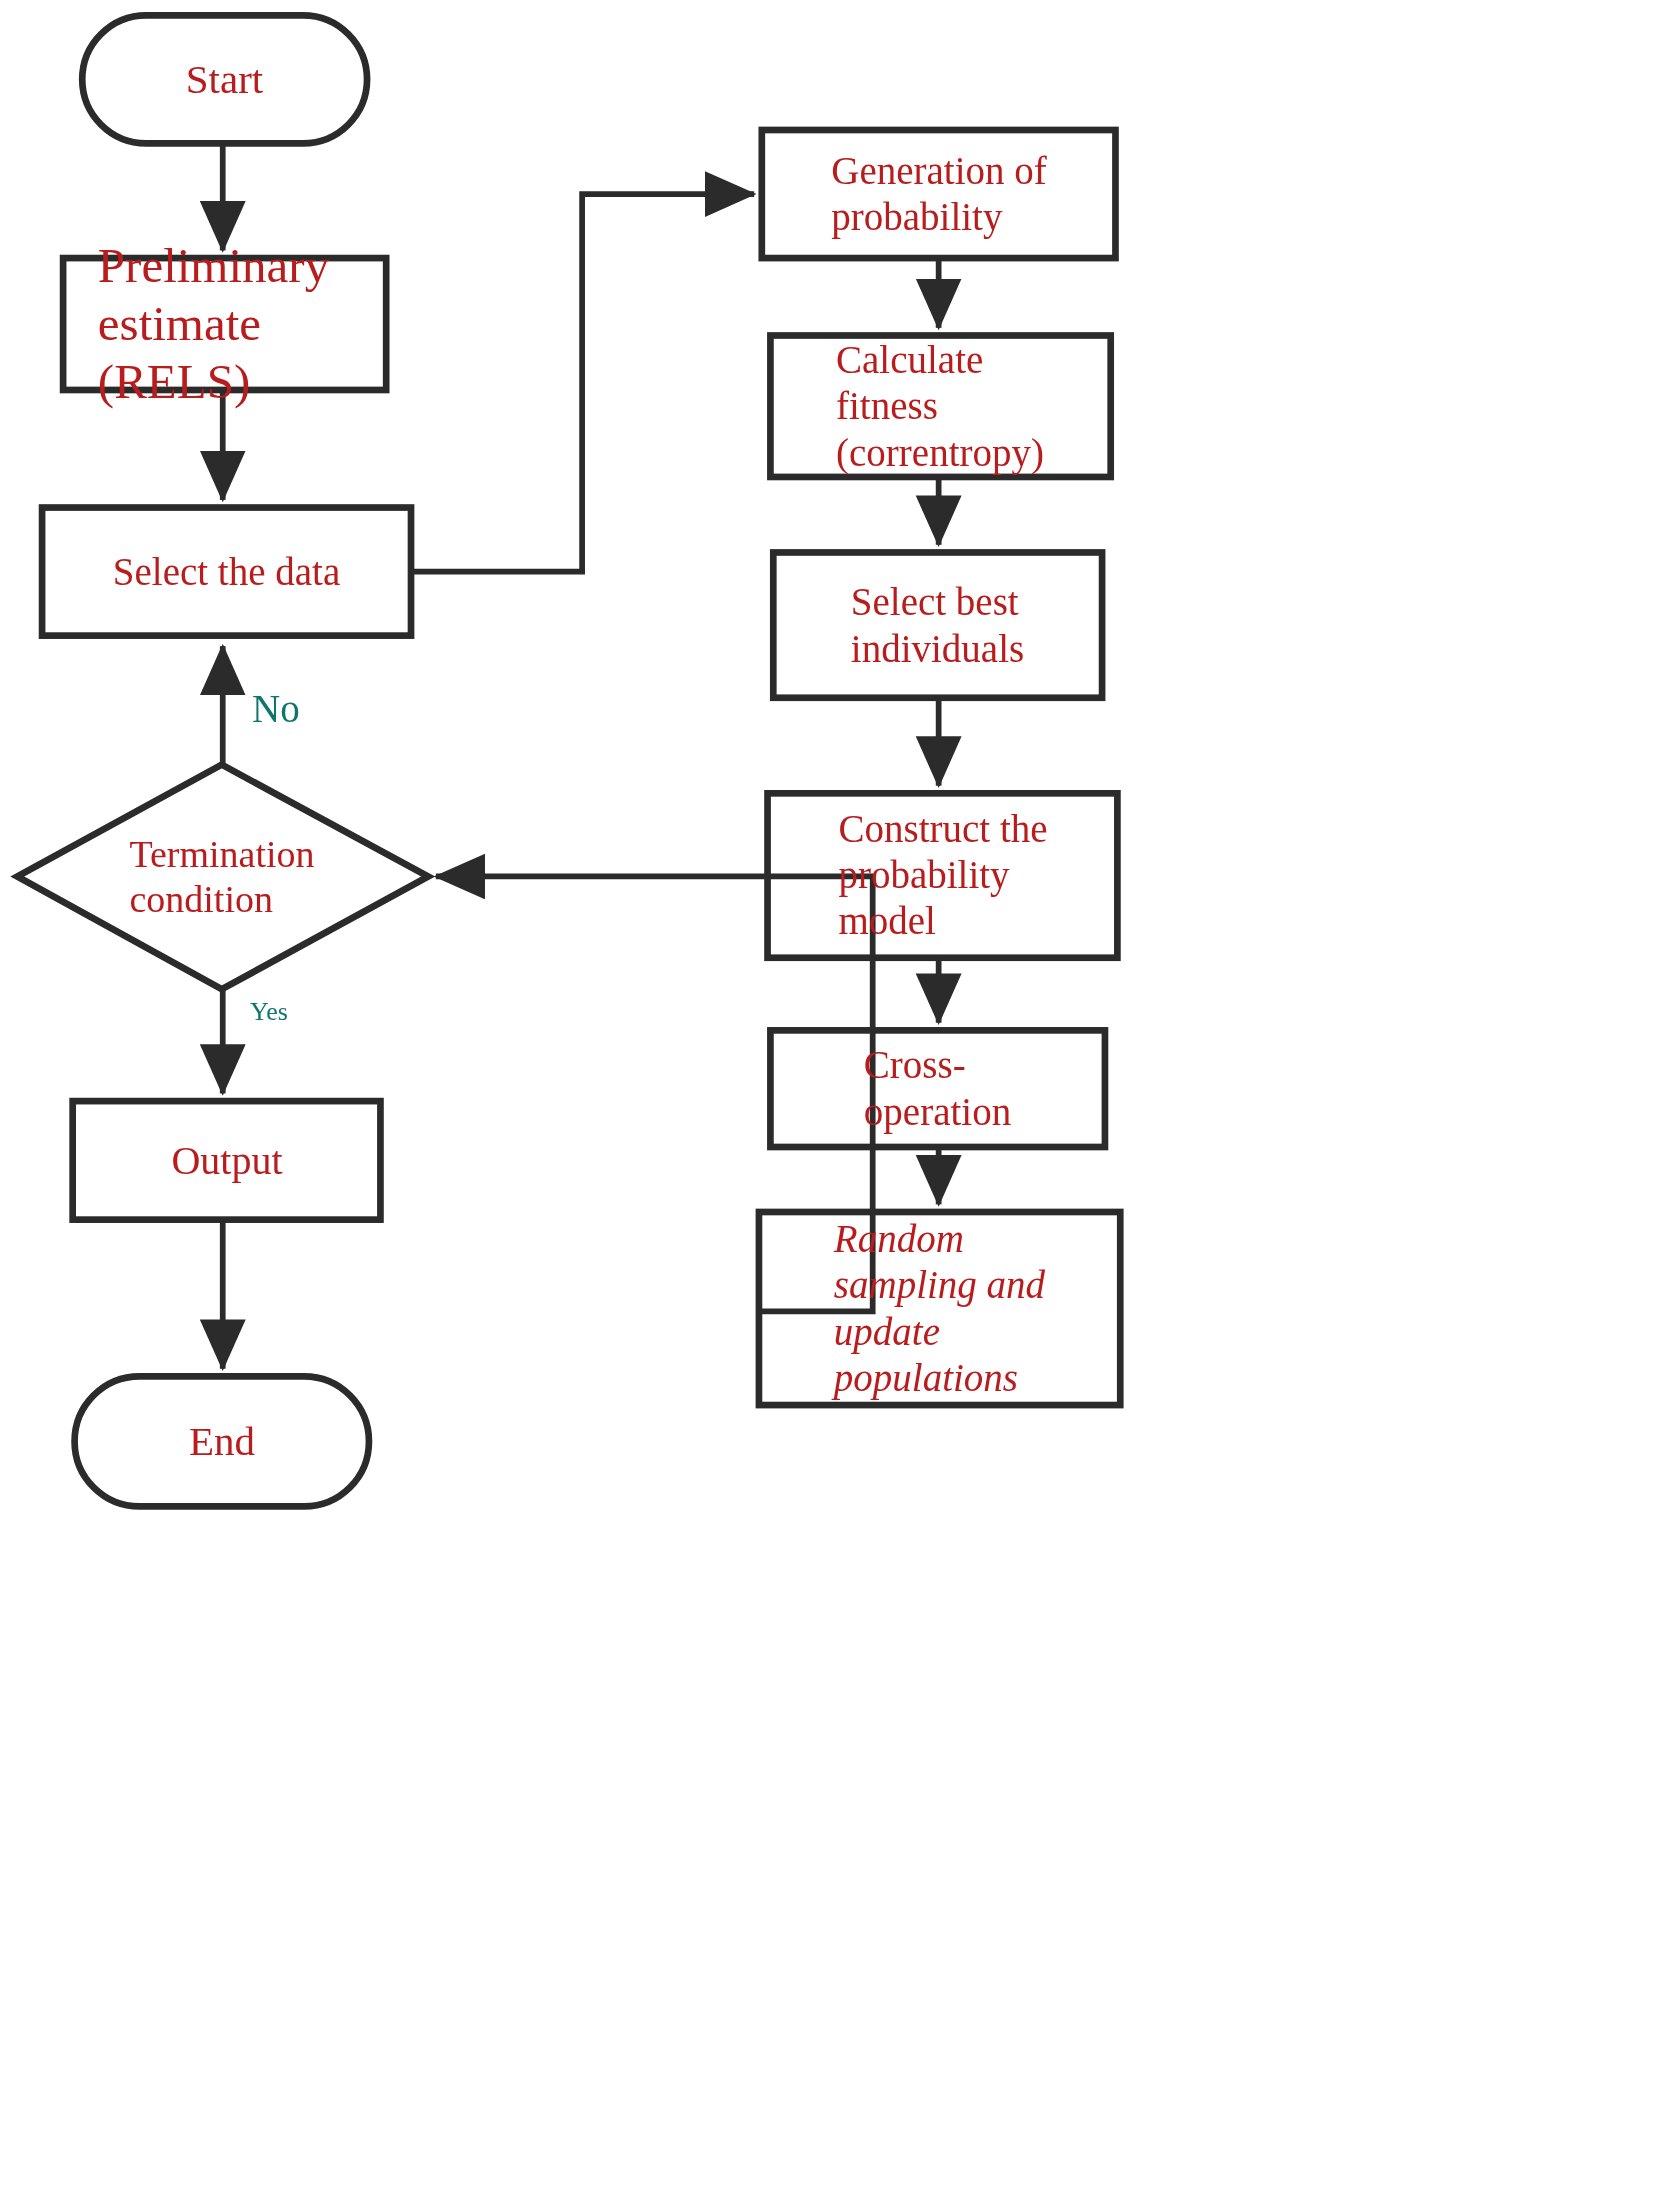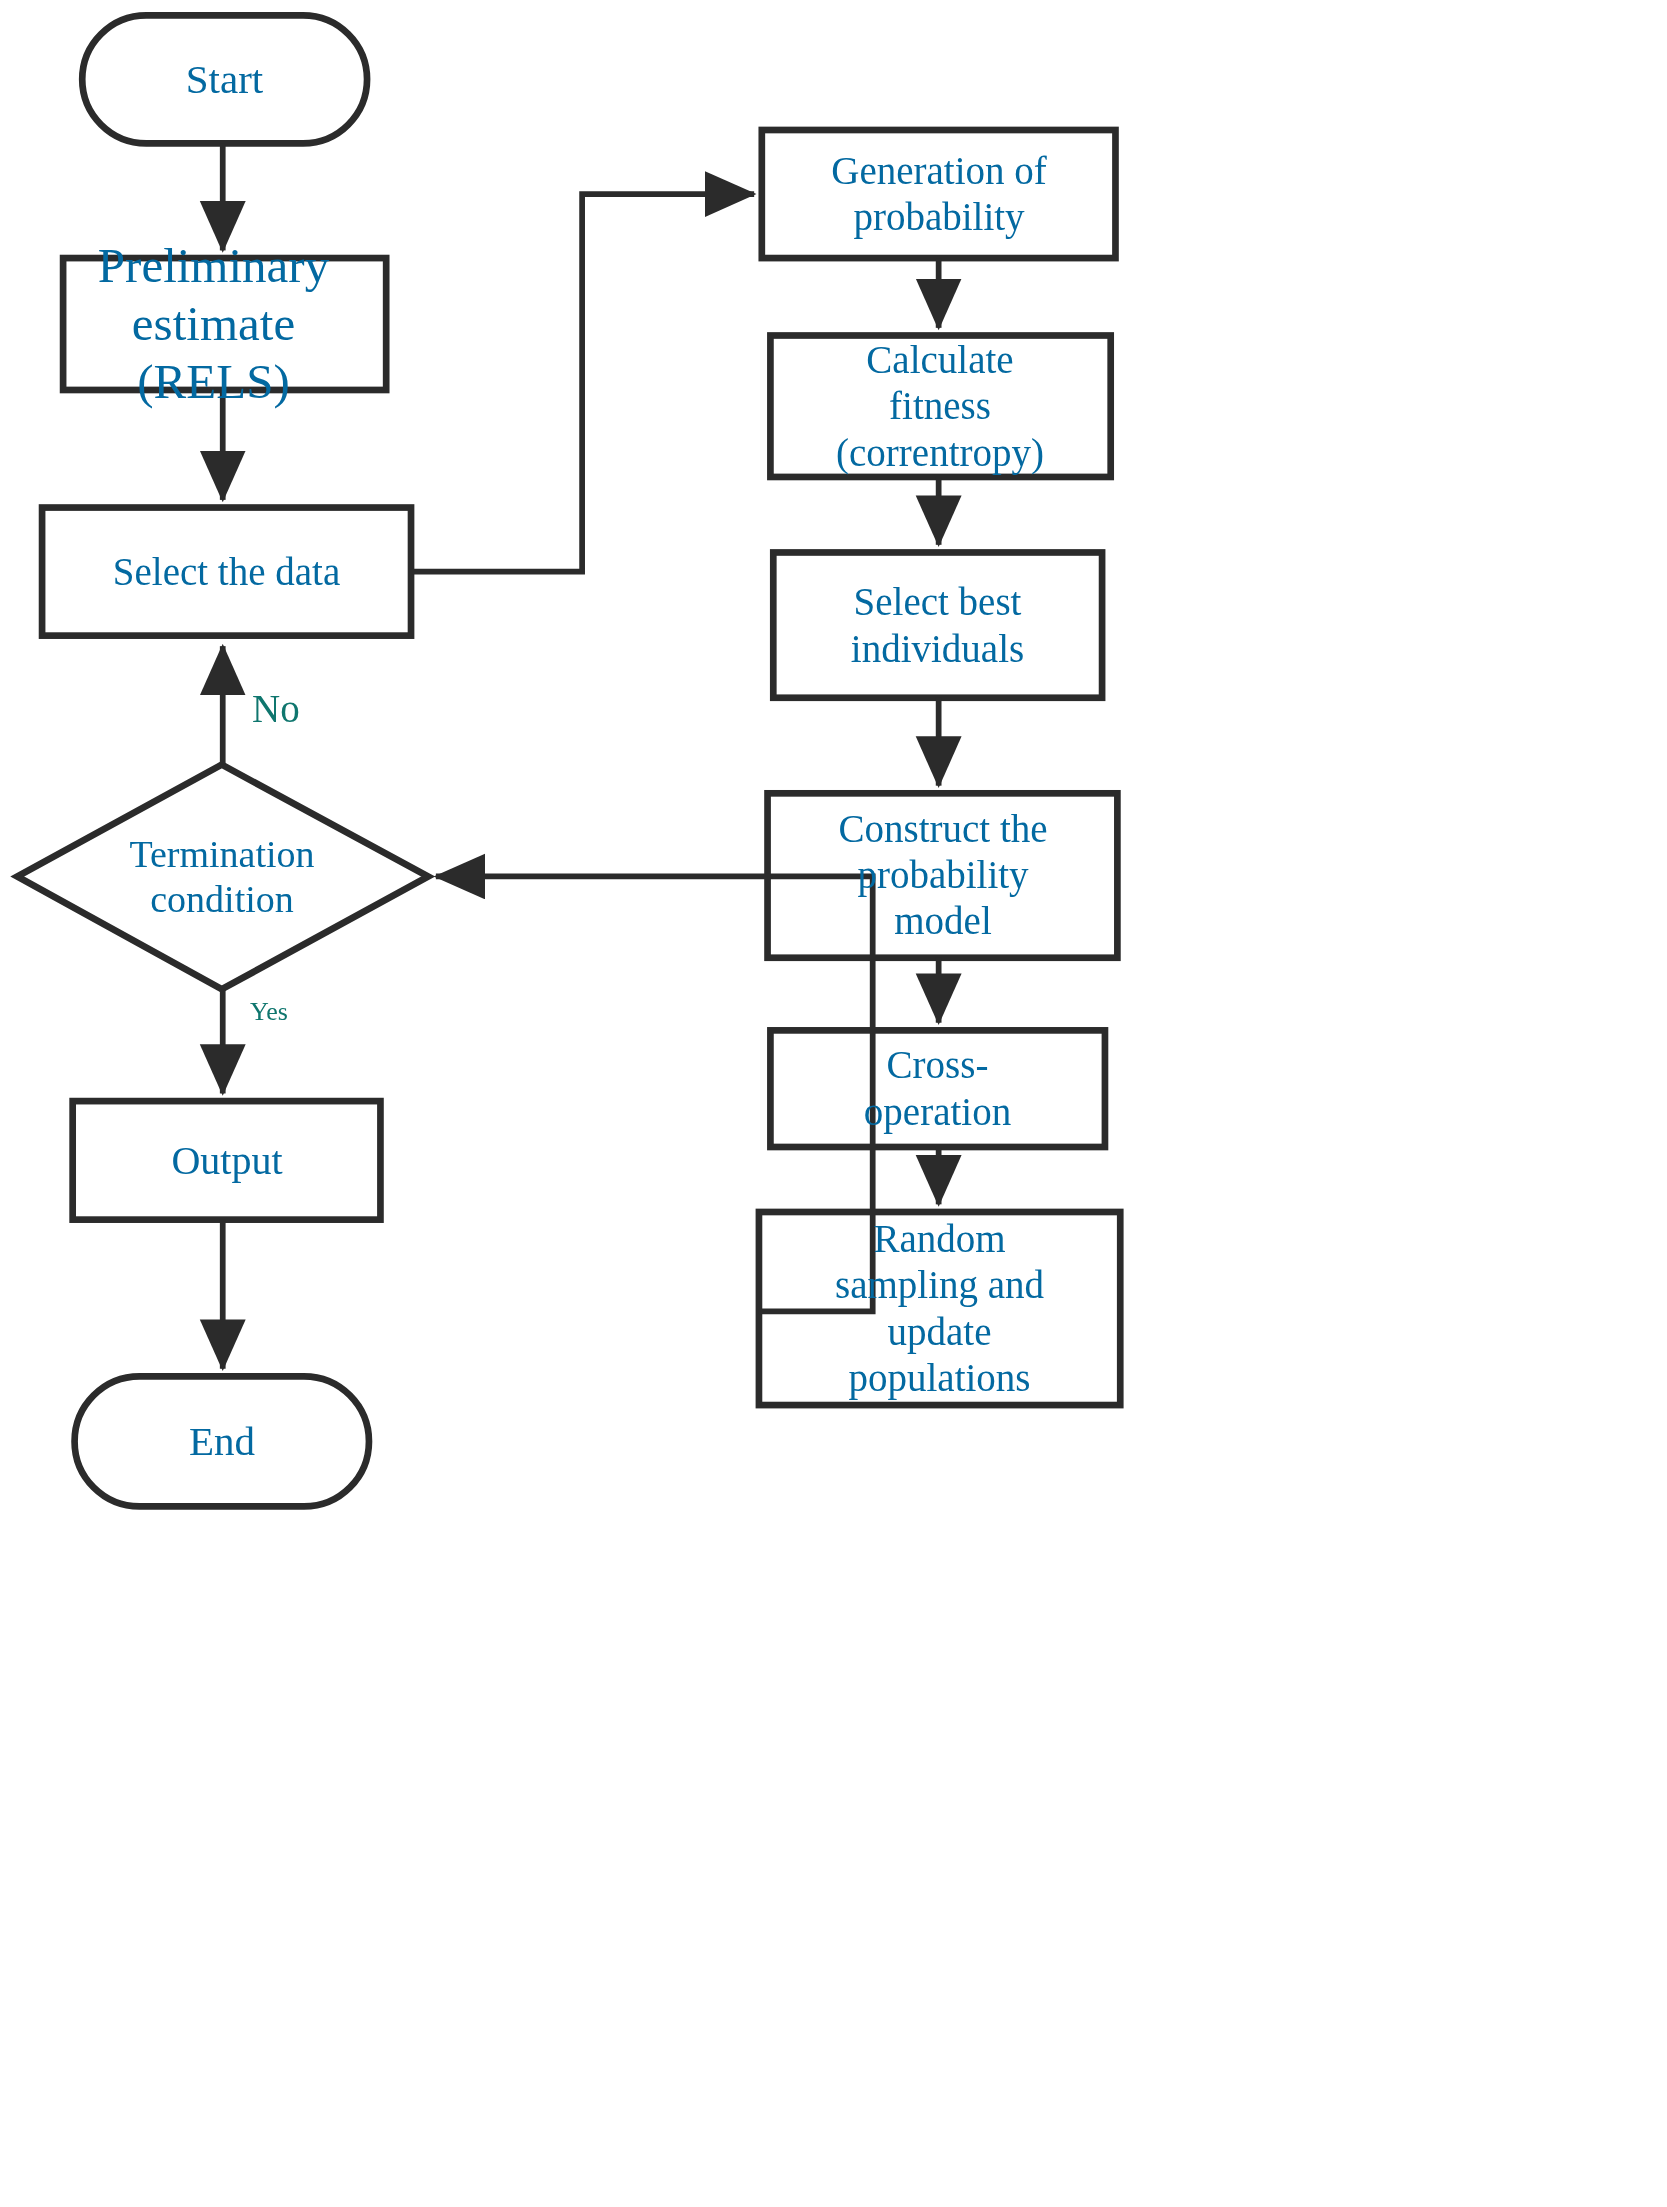--- a/index.html
+++ b/index.html
@@ -21,22 +21,22 @@
     left: 0;
     top: 0;
     width: 1667px;
     height: 2207px;
   }
   .node-label {
     position: absolute;
     display: flex;
     align-items: center;
     justify-content: center;
-    text-align: center;
-    color: #0369a1;
+    text-align: left;
+    color: #b91c1c;
     line-height: 1.18;
     white-space: pre-line;
     pointer-events: none;
   }
   .edge-label {
     position: absolute;
     color: #0f766e;
     text-align: left;
     white-space: nowrap;
   }
@@ -127,21 +127,21 @@
   <div class="node-label" style="left:773px; top:553px; width:329px; height:145px; font-size:39px;">Select best
 individuals</div>
 
   <div class="node-label" style="left:768px; top:793px; width:350px; height:164px; font-size:39px;">Construct the
 probability
 model</div>
 
   <div class="node-label" style="left:770px; top:1030px; width:335px; height:117px; font-size:39px;">Cross-
 operation</div>
 
-  <div class="node-label" style="left:759px; top:1212px; width:361px; height:193px; font-size:39px;">Random
+  <div class="node-label" style="left:759px; top:1212px; width:361px; height:193px; font-size:39px;font-style:italic;">Random
 sampling and
 update
 populations</div>
 
   <div class="edge-label" style="left:252px; top:686px; font-size:39px;">No</div>
 
   <div class="edge-label" style="left:250px; top:997px; font-size:26px;">Yes</div>
 
 </div>
 

